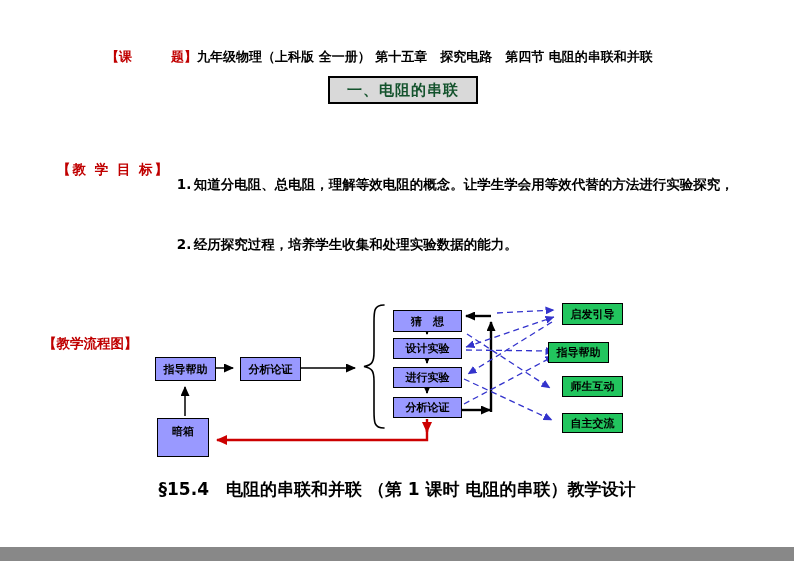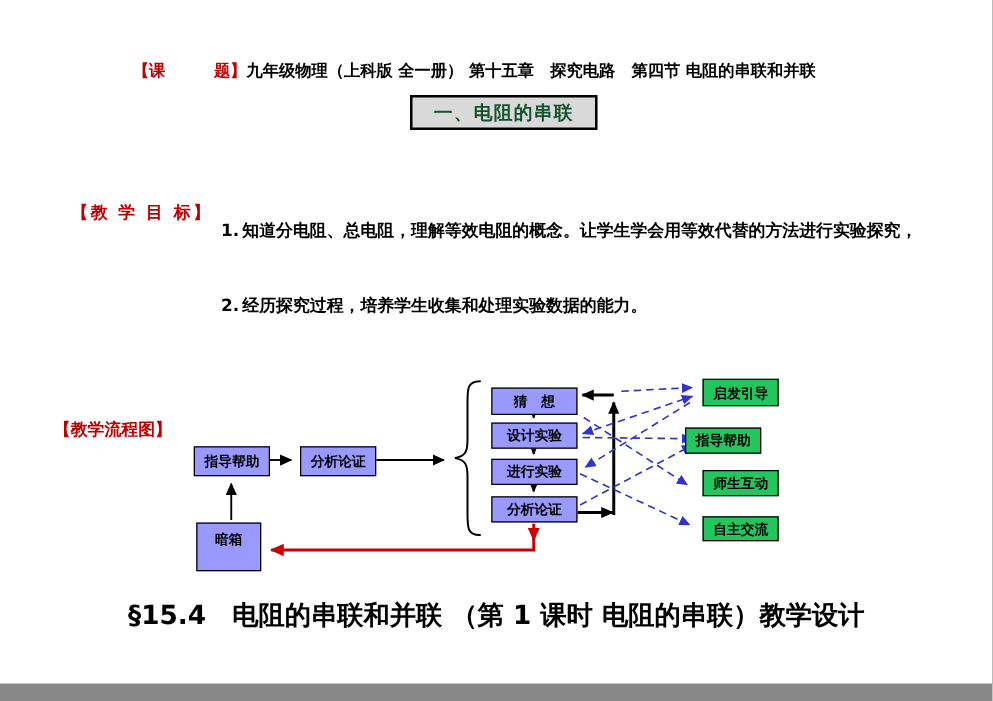--- a/index.html
+++ b/index.html
@@ -27,21 +27,21 @@
   .goal-cont { left:177px; }
   
   .fbox {
     position:absolute; box-sizing:border-box; background:#9999ff; border:1px solid #000;
     display:flex; align-items:center; justify-content:center;
     font-size:11px; font-weight:bold; color:#000; white-space:pre;
   }
   .wbox { background:#22c55e; }
   .darkbox { align-items:flex-start; padding-top:5px; }
   
-  .caption { left:0; right:0; top:478px; text-align:center; font-size:21px; font-weight:bold; color:#000; white-space:pre; }
+  .caption { left:0; right:0; top:478px; text-align:center; font-size:17px; font-weight:bold; color:#000; white-space:pre; }
   svg.overlay { position:absolute; left:0; top:0; }
 </style>
 </head>
 <body>
 
 <div class="page">
 
   <div class="abs hdr">
     <span class="red">【课　　　题】</span><span>九年级物理（上科版 全一册） 第十五章　探究电路　第四节 电阻的串联和并联</span>
   </div>

